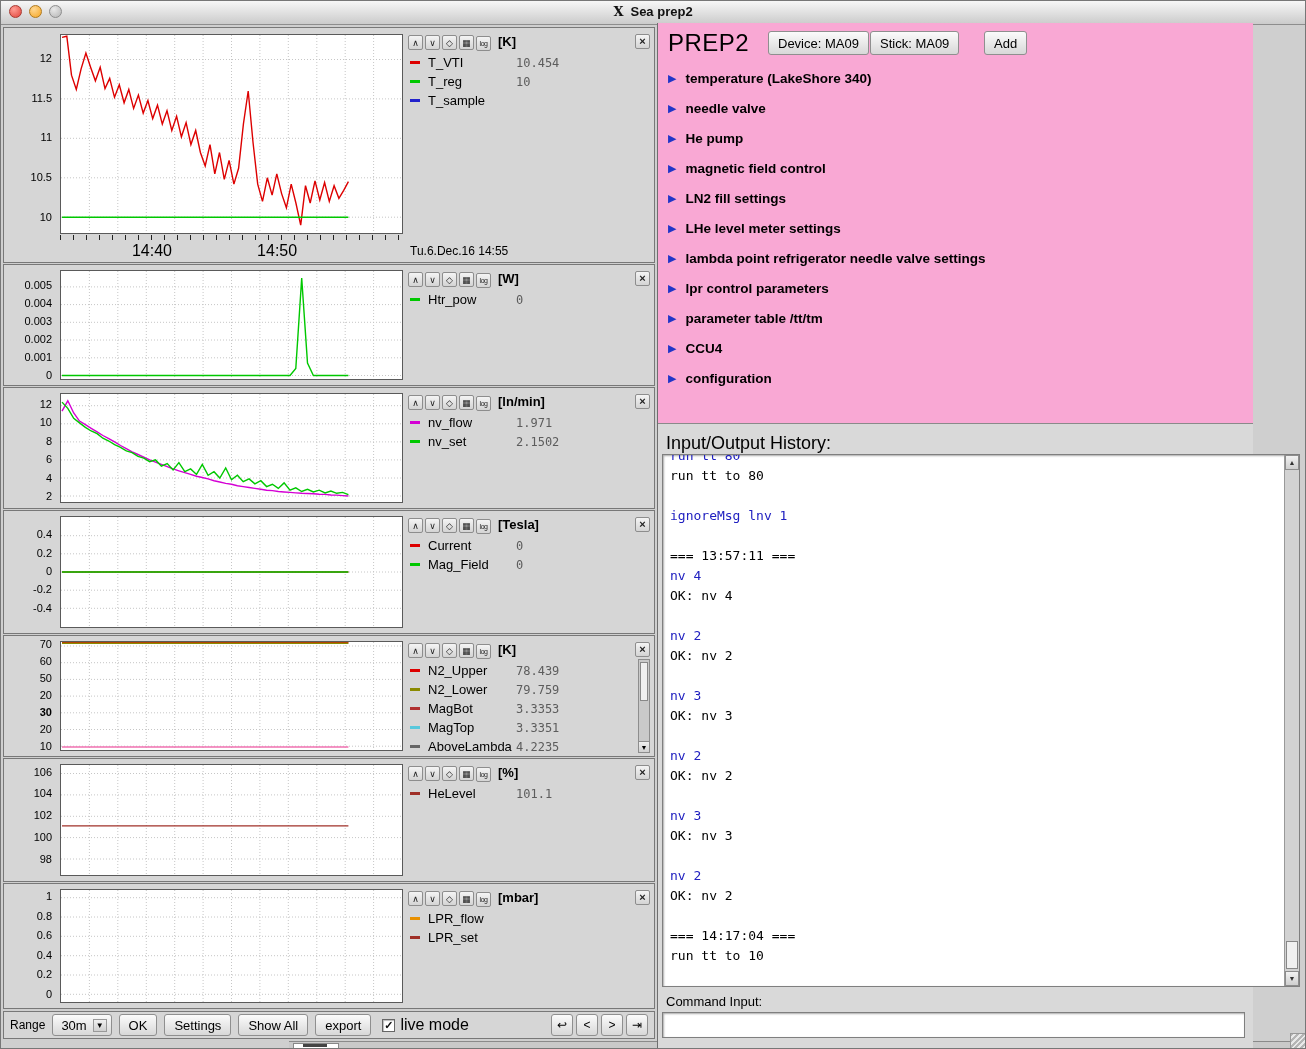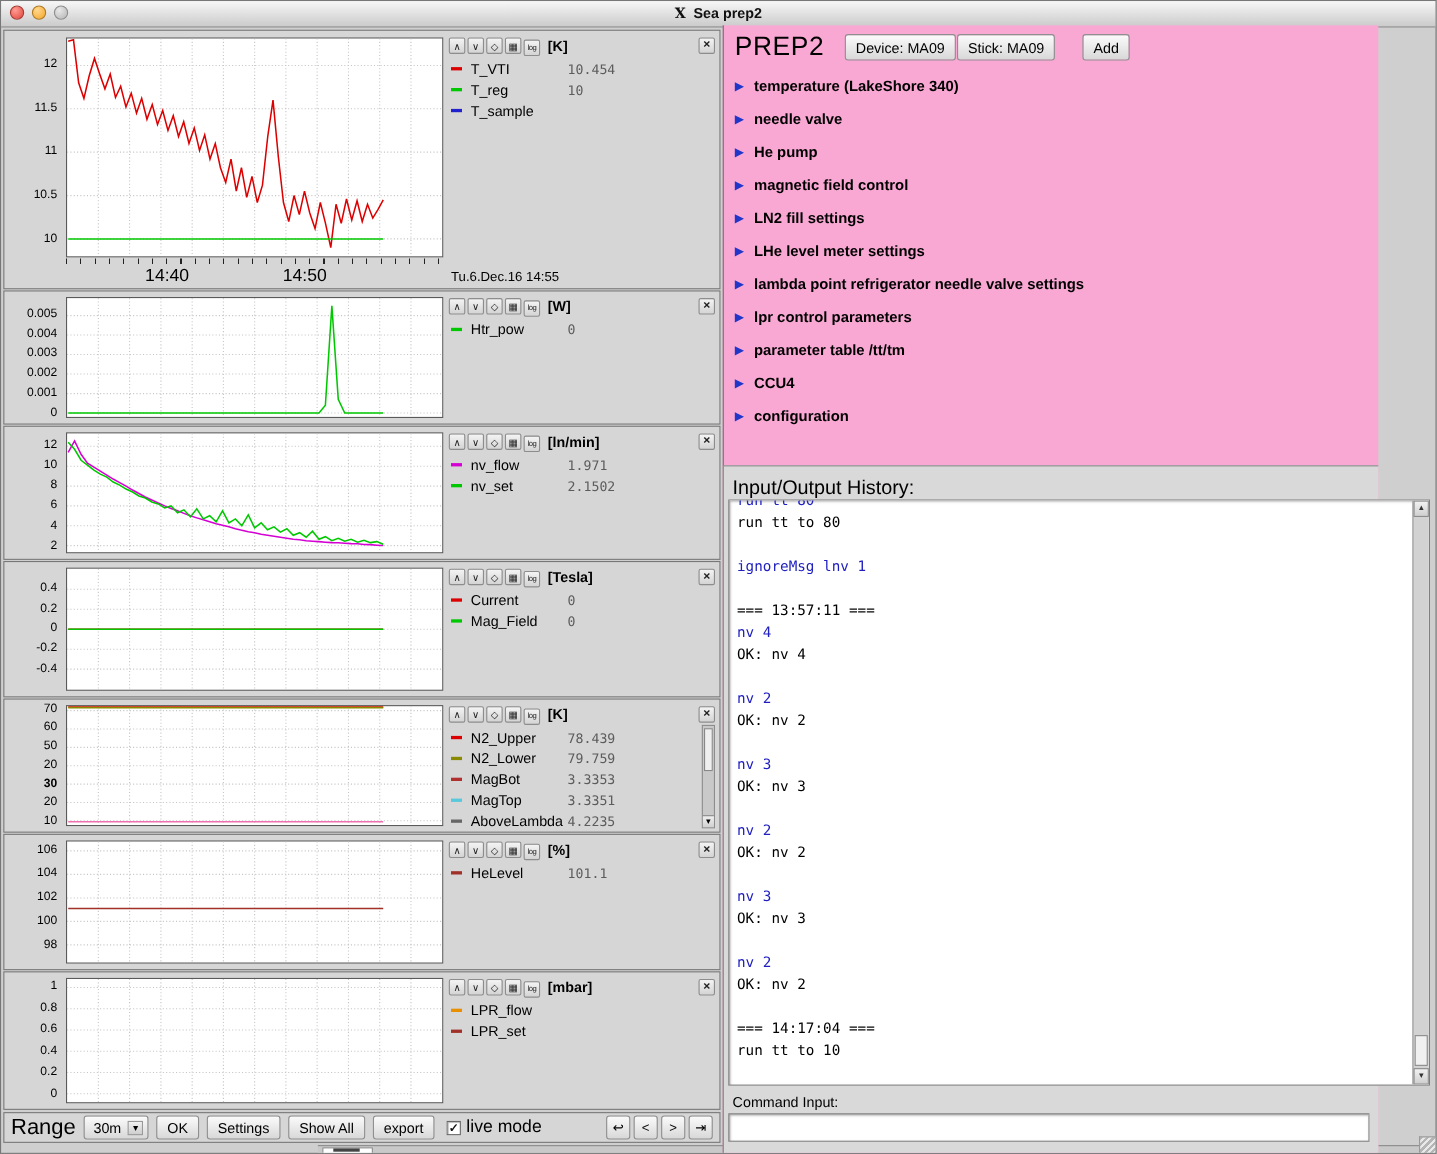--- a/index.html
+++ b/index.html
@@ -42,21 +42,21 @@
   .lval { font-family:"DejaVu Sans Mono",monospace; font-size:12px; color:#5c5c5c; white-space:nowrap; }
   .tstamp { position:absolute; left:2px; bottom:2px; font-size:12px; color:#000; }
   .lscroll { position:absolute; right:0; top:21px; bottom:1px; width:12px; background:#c9c9c9; border:1px solid #8d8d8d; }
   .lthumb { position:absolute; left:1px; right:1px; top:2px; height:42%; background:#efefef; border:1px solid #888; }
   .lsdown { position:absolute; left:0; right:0; bottom:0; height:11px; font-size:7px; text-align:center; line-height:11px;
     background:linear-gradient(#f0f0f0,#d0d0d0); border-top:1px solid #8d8d8d; }
 
   
   .controls { position:absolute; left:2px; top:1010px; width:652px; height:28px; background:#d6d6d6;
     border:1px solid #787878; display:flex; align-items:center; padding:0 6px; gap:7px; }
-  .ctl-label { font-size:20px; }
+  .ctl-label { font-size:12px; }
   .tkbtn { display:inline-flex; align-items:center; justify-content:center; height:22px; padding:2px 9px;
     background:linear-gradient(#fbfbfb,#d8d8d8); border:1px solid #8f8f8f; border-radius:3px; font-size:13px; color:#000; }
   .dropdown { display:inline-flex; align-items:center; height:22px; padding:2px 4px 2px 8px;
     background:linear-gradient(#fbfbfb,#d8d8d8); border:1px solid #8f8f8f; border-radius:3px; font-size:13px; gap:6px; }
   .ddarrow { font-size:8px; background:linear-gradient(#f0f0f0,#cfcfcf); border:1px solid #999; padding:1px 2px; }
   .cbwrap { display:inline-flex; align-items:center; gap:5px; margin-left:4px; }
   .cb { width:13px; height:13px; background:#fff; border:1px solid #666; box-shadow:inset 1px 1px 1px #bbb;
     display:inline-flex; align-items:center; justify-content:center; font-size:11px; font-weight:bold; color:#111; }
   .navgroup { margin-left:auto; display:inline-flex; gap:3px; }
   .navbtn { width:22px; height:22px; padding:0; font-size:12px; }

